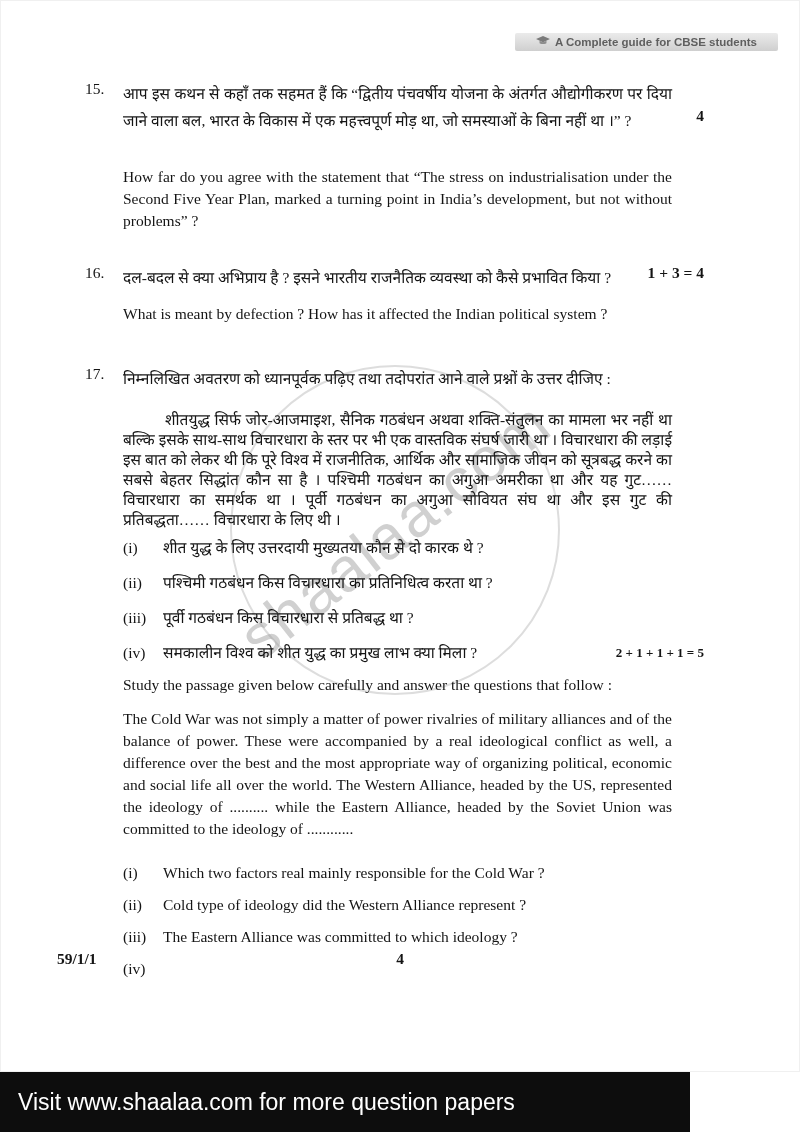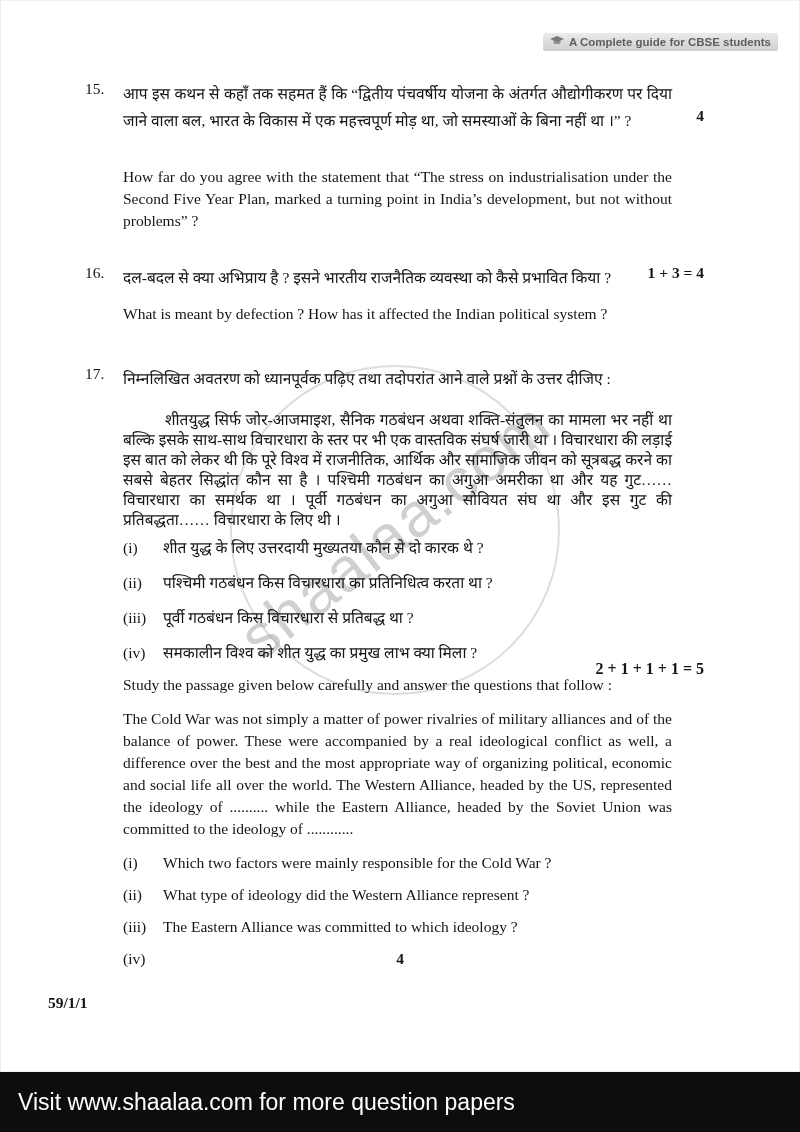--- a/index.html
+++ b/index.html
@@ -62,21 +62,21 @@
   .brand-tagline {
     margin-top: 3px;
     display: inline-flex;
     align-items: center;
     gap: 5px;
     background: linear-gradient(#ebebeb, #cfcfcf);
     color: #5f5f5f;
     font-family: "Liberation Sans", sans-serif;
     font-size: 11.5px;
     font-weight: bold;
-    padding: 3px 7px;
+    padding: 3px 21px;
     border-radius: 2px;
   }
 
   
   .content {
     position: relative;
     z-index: 1;
     padding: 80px 96px 0 85px;
   }
   .question { position: relative; padding-left: 38px; padding-right: 32px; }
@@ -84,47 +84,47 @@
   .marks {
     position: absolute; right: 0; top: 0;
     font-weight: bold; font-size: 15.5px; white-space: nowrap;
   }
   .hindi  { font-size: 15.5px; line-height: 27px; text-align: justify; }
   .english{ font-size: 15.5px; line-height: 22px; text-align: justify; }
   .passage-hindi { text-indent: 42px; margin-bottom: 4px; line-height: 20px; margin-top: 18px; }
   .sub { position: relative; padding-left: 40px; }
   .sub-label { position: absolute; left: 0; top: 0; }
   .sub-marks {
-    position: absolute; right: -32px; top: 16px;
-    font-weight: bold; font-size: 16px; white-space: nowrap;
+    position: absolute; right: -32px; top: 0;
+    font-weight: bold; font-size: 13px; white-space: nowrap;
   }
 
   .mb14 { margin-bottom: 32px; }
   .mb12 { margin-bottom: 12px; }
-  .mb10 { margin-bottom: 12px; }
+  .mb10 { margin-bottom: 22px; }
   .q15 { margin-bottom: 32px; }
   .q16 { margin-bottom: 40px; }
   .hindi-sub { margin-bottom: 8px; line-height: 27px; }
   .eng-sub   { margin-bottom: 10px; line-height: 22px; }
 
   
   .doc-footer {
     position: absolute;
     left: 0; right: 0; top: 950px;
     height: 24px;
     z-index: 1;
     font-size: 15.5px;
     font-weight: bold;
   }
-  .paper-code { position: absolute; left: 48px; top: 0; margin-top: 44px; }
+  .paper-code { position: absolute; left: 57px; top: 0; }
   .page-number { position: absolute; left: 0; right: 0; top: 0; text-align: center; }
 
   
   .bottom-bar {
-    width: 800px; height: 60px;
+    width: 690px; height: 60px;
     background: #0d0d0d;
     display: flex;
     align-items: center;
     padding-left: 18px;
   }
   .bottom-bar-text {
     color: #ffffff;
     font-family: "Liberation Sans", sans-serif;
     font-size: 23px;
     font-weight: 400;
@@ -192,25 +192,25 @@
         <span>समकालीन विश्व को शीत युद्ध का प्रमुख लाभ क्या मिला ?</span>
         <span class="sub-marks">2 + 1 + 1 + 1 = 5</span>
       </div>
 
       <p class="english mb12" style="margin-top:8px;">Study the passage given below carefully and answer the questions that follow :</p>
 
       <p class="english mb10">The Cold War was not simply a matter of power rivalries of military alliances and of the balance of power. These were accompanied by a real ideological conflict as well, a difference over the best and the most appropriate way of organizing political, economic and social life all over the world. The Western Alliance, headed by the US, represented the ideology of .......... while the Eastern Alliance, headed by the Soviet Union was committed to the ideology of ............</p>
 
       <div class="sub english eng-sub">
         <span class="sub-label">(i)</span>
-        <span>Which two factors were mainly responsible for the Cold War ?</span>
+        <span>Which two factors real mainly responsible for the Cold War ?</span>
       </div>
       <div class="sub english eng-sub">
         <span class="sub-label">(ii)</span>
-        <span>What type of ideology did the Western Alliance represent ?</span>
+        <span>Cold type of ideology did the Western Alliance represent ?</span>
       </div>
       <div class="sub english eng-sub">
         <span class="sub-label">(iii)</span>
         <span>The Eastern Alliance was committed to which ideology ?</span>
       </div>
       <div class="sub english eng-sub">
         <span class="sub-label">(iv)</span>
       </div>
     </div>
 

